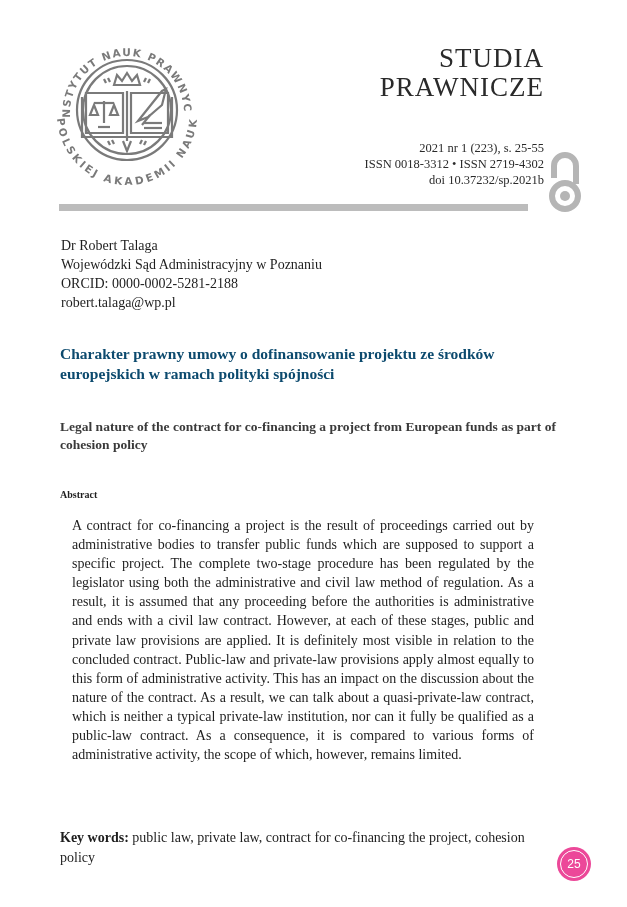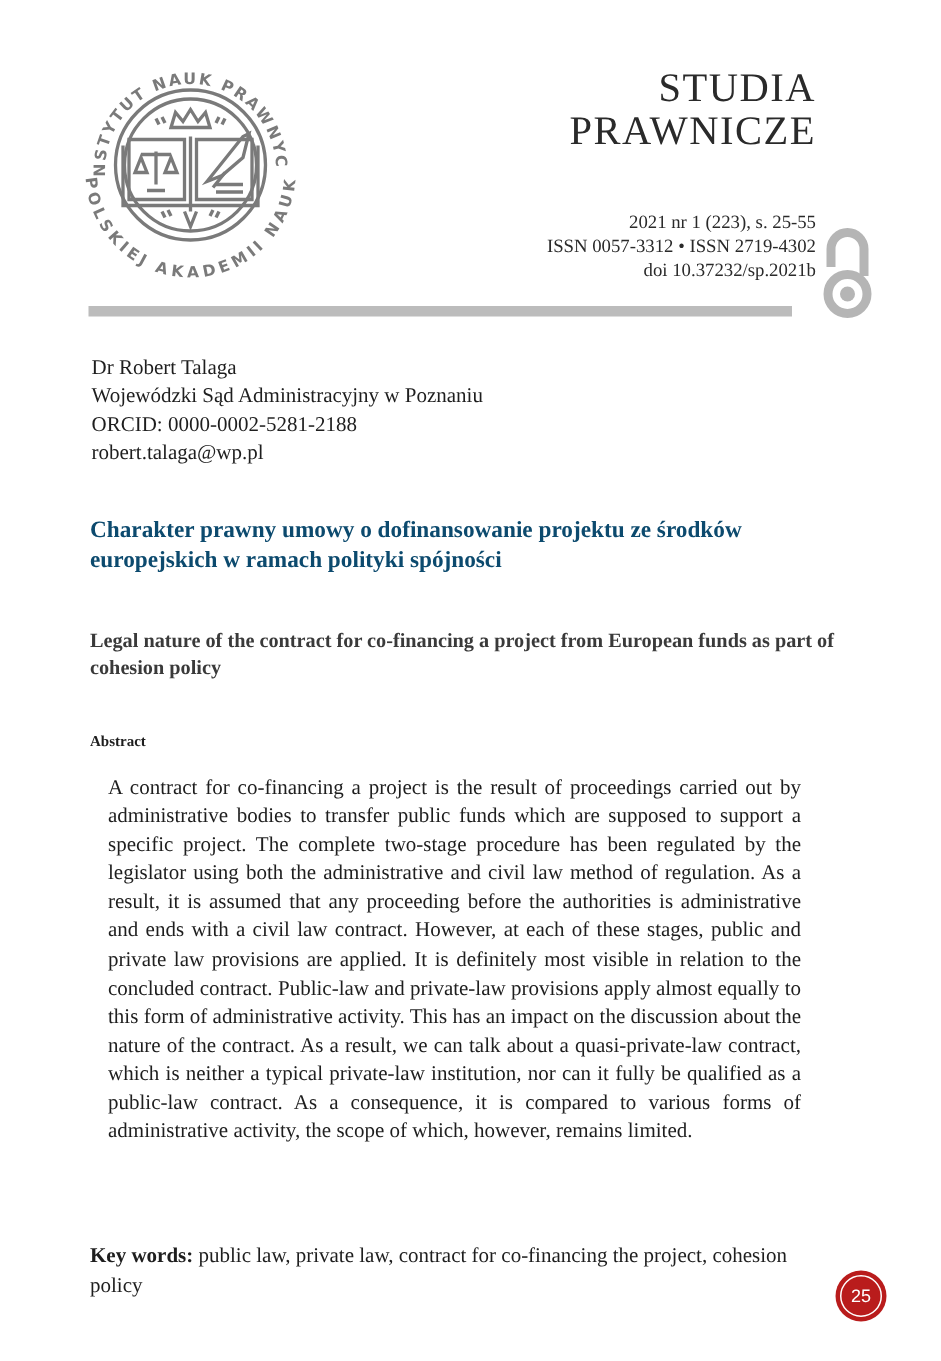--- a/index.html
+++ b/index.html
@@ -38,21 +38,21 @@
   }
   .abstract h2 { margin: 0; font-size: 10px; font-weight: bold; line-height: 19px; }
   .abstract p { margin: 12px; }
   .keywords {
     position: absolute; left: 60px; width: 486px; top: 828px;
     font-size: 14px; line-height: 19.5px; color: #1e1e1e;
   }
   .keywords b { font-weight: bold; }
   .page-num {
     position: absolute; left: 557px; top: 847px; width: 34px; height: 34px; border-radius: 50%;
-    background: #b91c1c; display: flex; align-items: center; justify-content: center;
+    background: #ec4899; display: flex; align-items: center; justify-content: center;
   }
   .page-num .inner {
     width: 26px; height: 26px; border-radius: 50%; border: 1.5px solid #ffffff;
     display: flex; align-items: center; justify-content: center;
     color: #ffffff; font-family: "Liberation Sans", sans-serif; font-size: 12px;
   }
 </style>
 </head>
 <body>
 
@@ -103,21 +103,21 @@
   </svg>
 </div>
 
 <div class="journal-title">
   <div>STUDIA</div>
   <div>PRAWNICZE</div>
 </div>
 
 <div class="meta">
   <div>2021 nr 1 (223), s. 25-55</div>
-  <div>ISSN 0057-3312 • ISSN 2719-4302</div>
+  <div>ISSN 0018-3312 • ISSN 2719-4302</div>
   <div>doi 10.37232/sp.2021b</div>
 </div>
 
 <svg class="oa-icon" viewBox="0 0 34 66">
   <g fill="none" stroke="#b5b5b5" stroke-width="6">
     <path d="M6 30 V18 A11 11 0 0 1 28 18 V36"></path>
     <circle cx="17" cy="48" r="13"></circle>
   </g>
   <circle cx="17" cy="48" r="5" fill="#b5b5b5"></circle>
 </svg>

